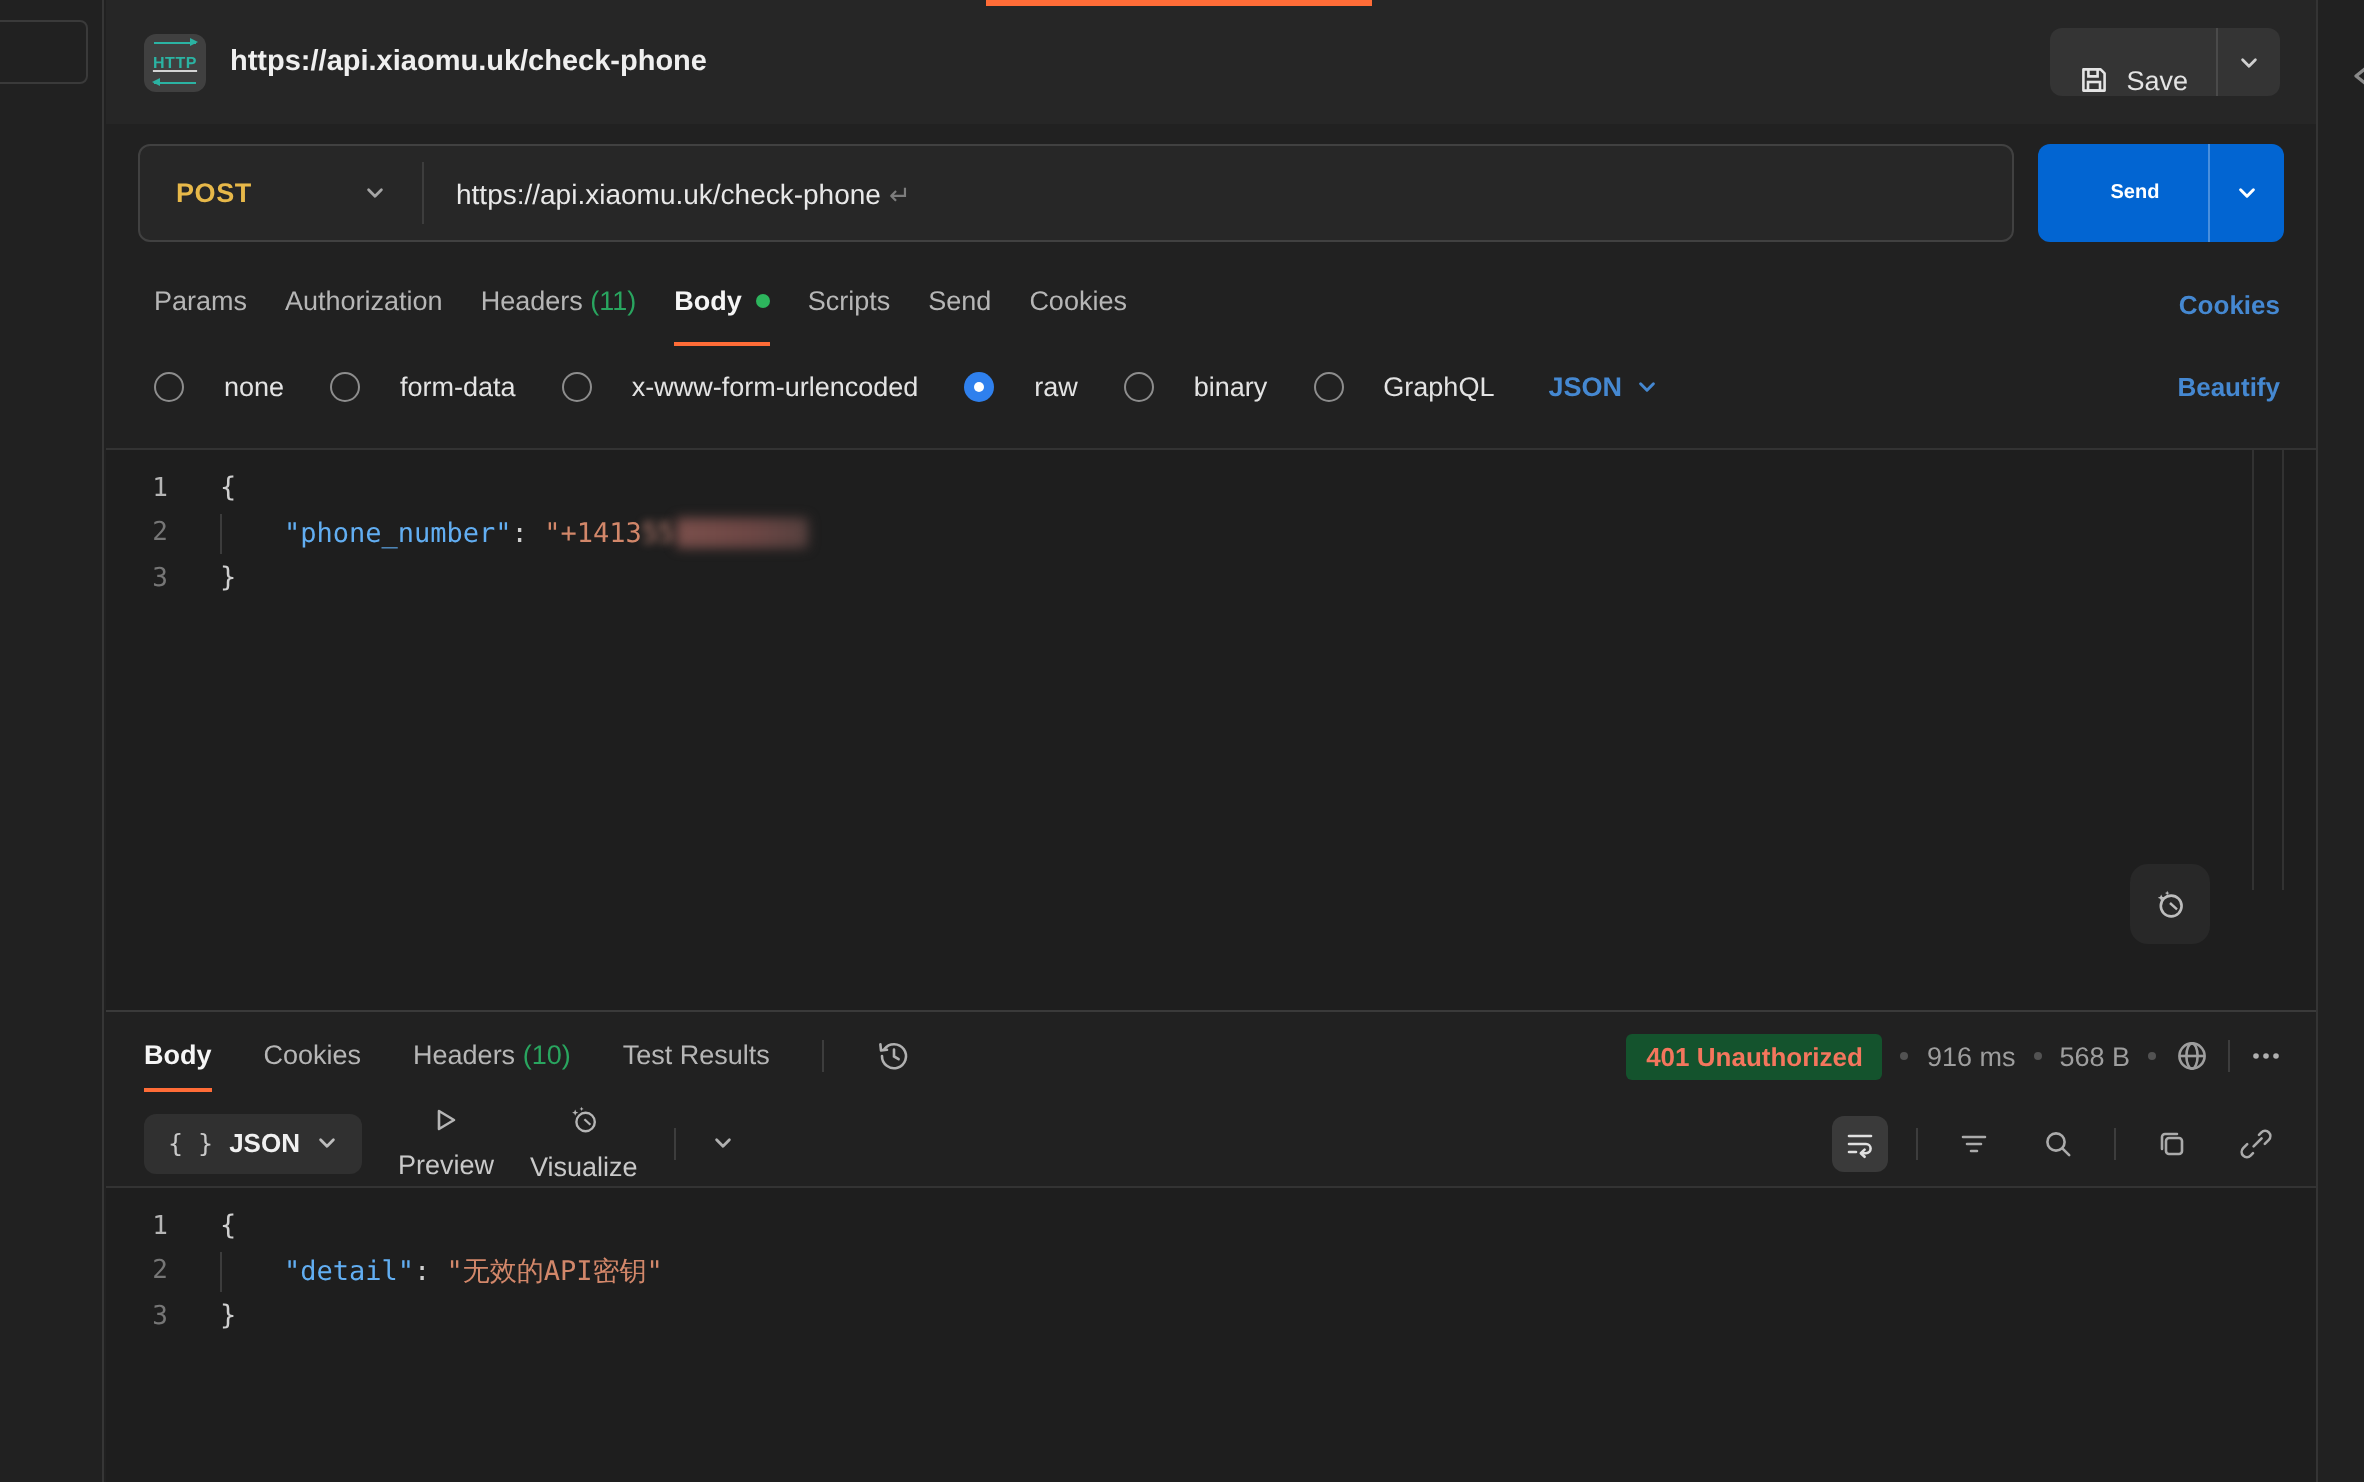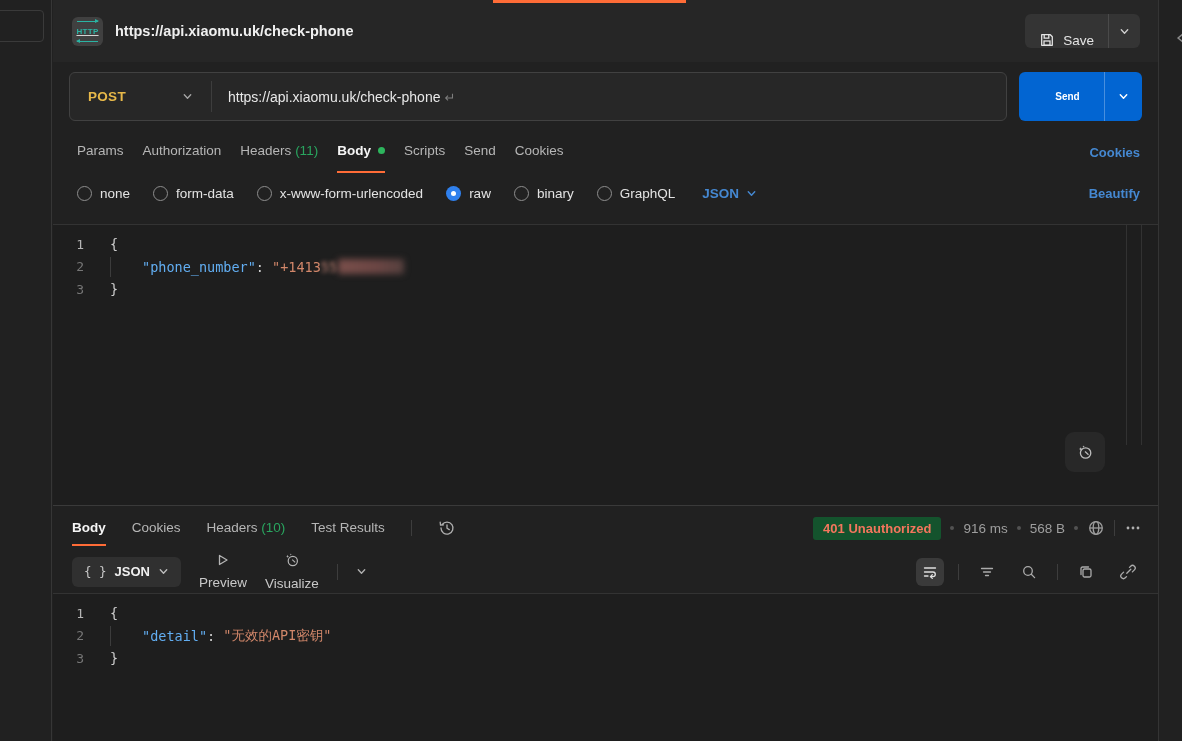--- a/index.html
+++ b/index.html
@@ -56,21 +56,21 @@
   .tab { position:relative; font-size:13.5px; color:#b6b6b6; cursor:pointer; white-space:nowrap; padding-bottom:2px; }
   .tab .count { color:#29a55f; }
   .tab.active { color:#f5f5f5; font-weight:bold; }
   .tab.active::after { content:""; position:absolute; left:0; right:0; bottom:-13px; height:2px; background:#ff6c37; }
   .tab .dot { display:inline-block; width:7px; height:7px; border-radius:50%; background:#2db55d; margin-left:7px; vertical-align:1px; }
   .tabs-spacer { flex:1; }
   .link-blue { color:#4588d1; font-weight:bold; font-size:13px; cursor:pointer; }
 
   
   .body-type-row { flex:none; height:38px; display:flex; align-items:center; padding:0 18px 0 24px; gap:23px; }
-  .radio-item { display:flex; align-items:flex-start; gap:8px; cursor:pointer; }
+  .radio-item { display:flex; align-items:flex-start; gap:20px; cursor:pointer; }
   .radio { width:15px; height:15px; border-radius:50%; border:1.5px solid #8d8d8d; flex:none; }
   .radio.checked { border:none; background:#2f80ed; display:flex; align-items:center; justify-content:center; }
   .radio.checked::after { content:""; width:5px; height:5px; background:#fff; border-radius:50%; }
   .radio-label { font-size:13.5px; color:#e3e3e3; }
   .lang-select { display:flex; align-items:center; gap:7px; cursor:pointer; margin-left:4px; }
   .lang-select .lang { color:#4588d1; font-weight:bold; font-size:13.5px; }
   .lang-select .chev { color:#4588d1; }
 
   
   .editor { background:#1e1e1e; border-top:1px solid #333; position:relative; font-family:"DejaVu Sans Mono", monospace; font-size:13.5px; }

